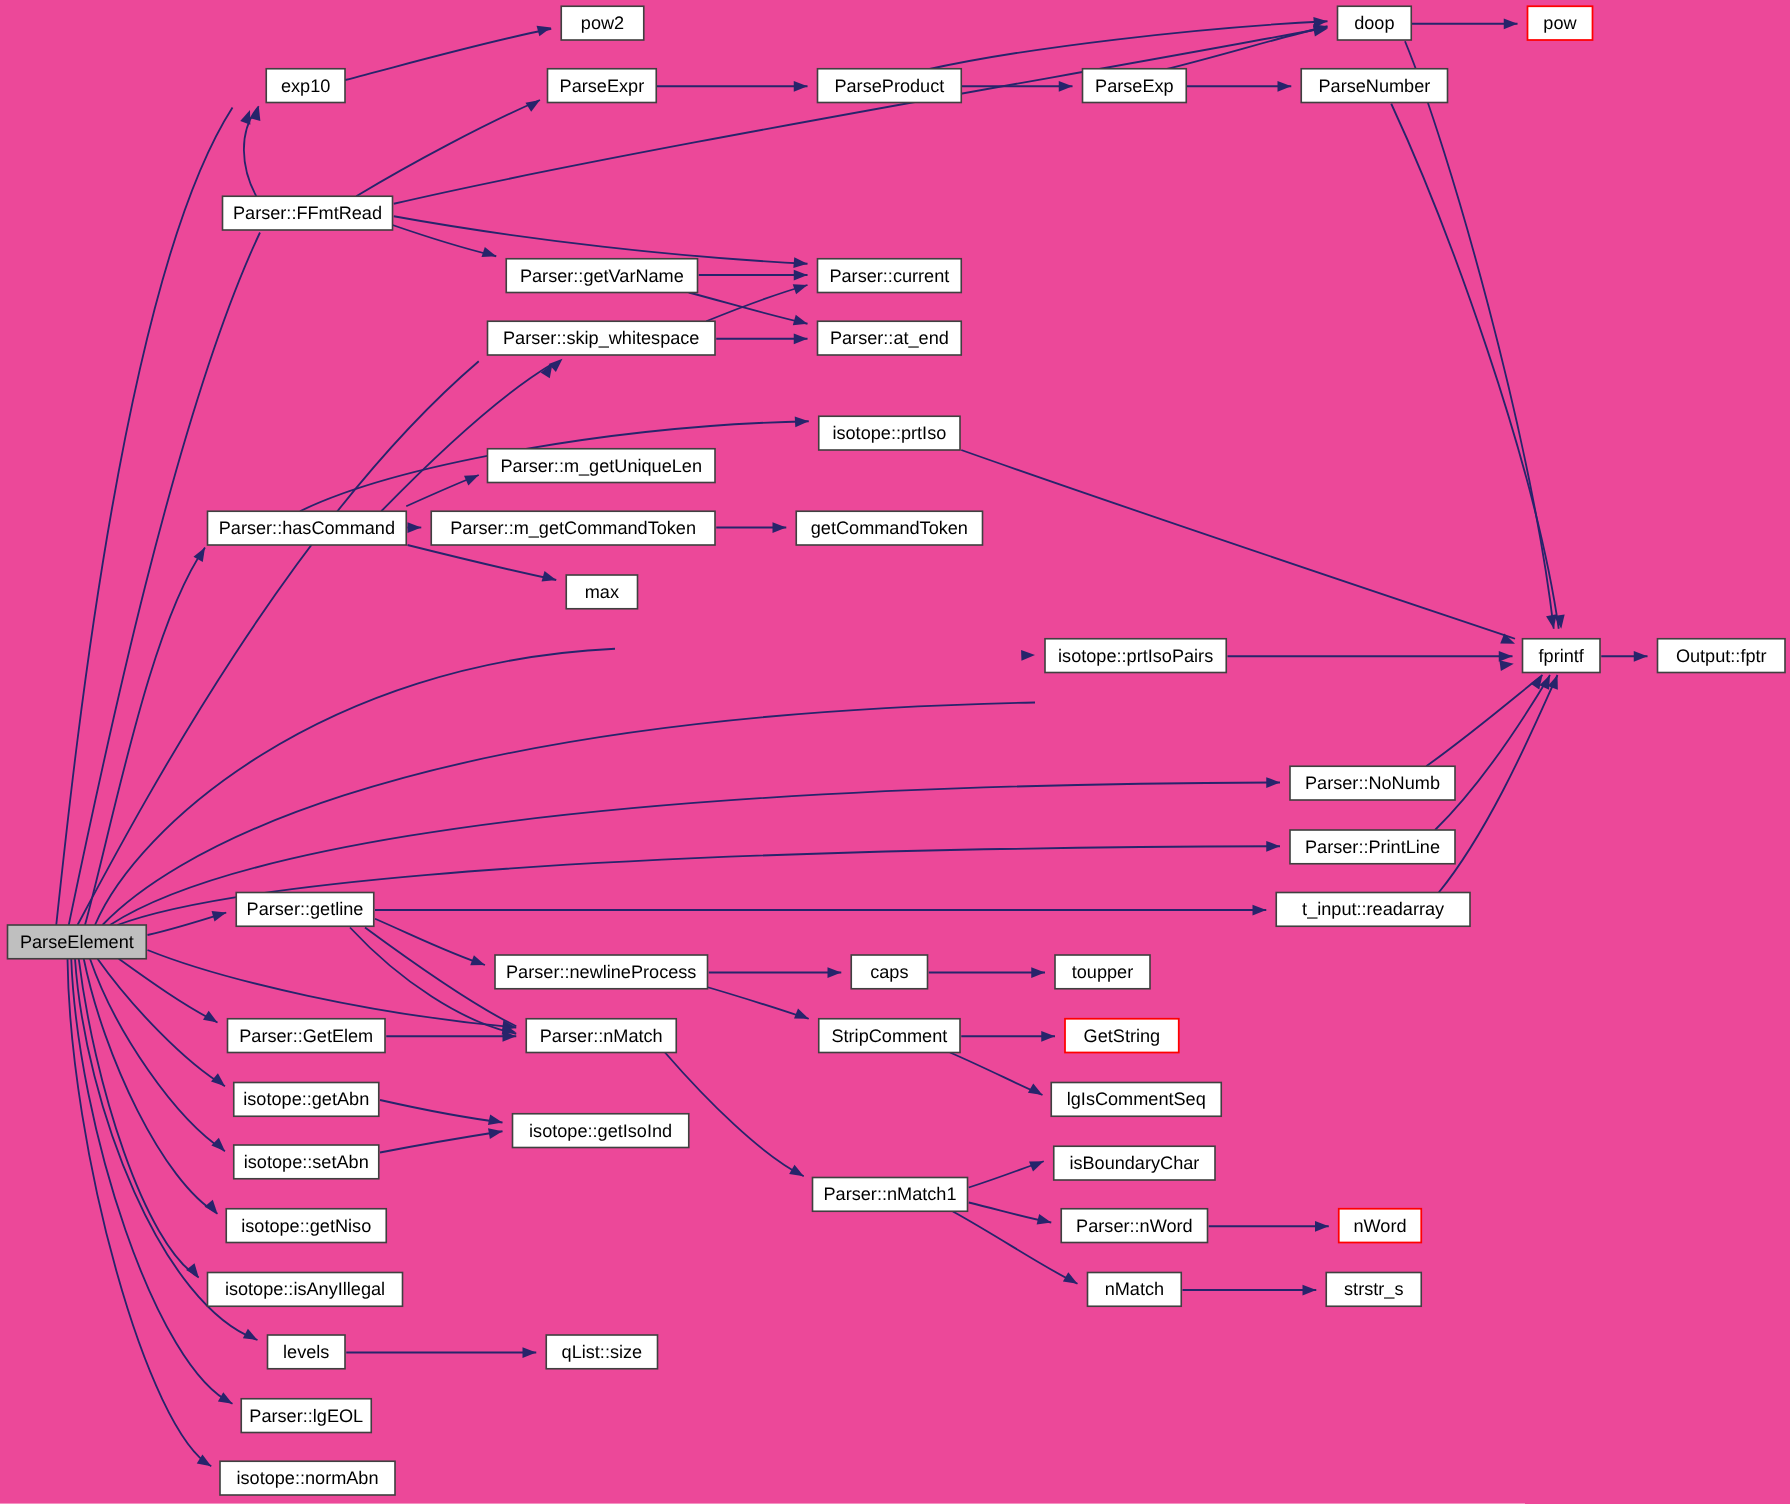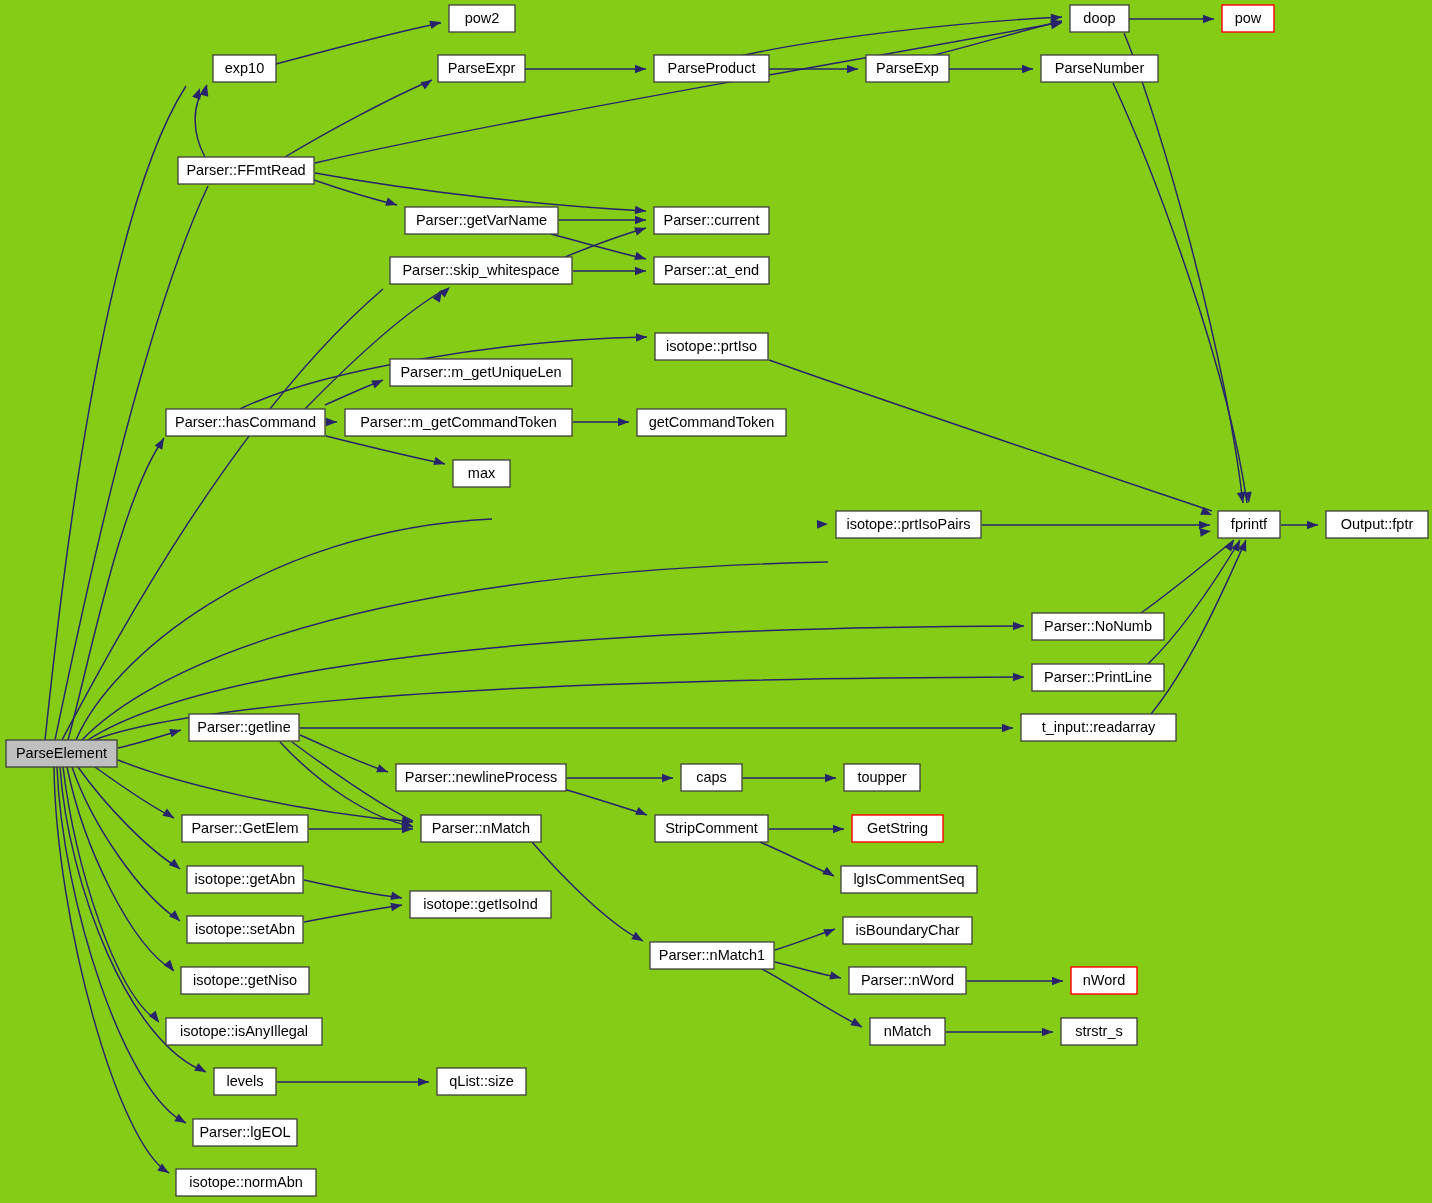--- a/index.html
+++ b/index.html
@@ -7,21 +7,21 @@
     padding: 0;
     background: #ffffff;
   }
   body {
     font-family: "Liberation Sans", sans-serif;
   }
   #canvas {
     position: relative;
     width: 1432px;
     height: 1203px;
-    background: #84cc16;
+    background: #ec4899;
     overflow: hidden;
   }
   svg#graph {
     position: absolute;
     top: 0; left: 0;
     width: 1432px;
     height: 1203px;
   }
   .node-rect {
     fill: #ffffff;

